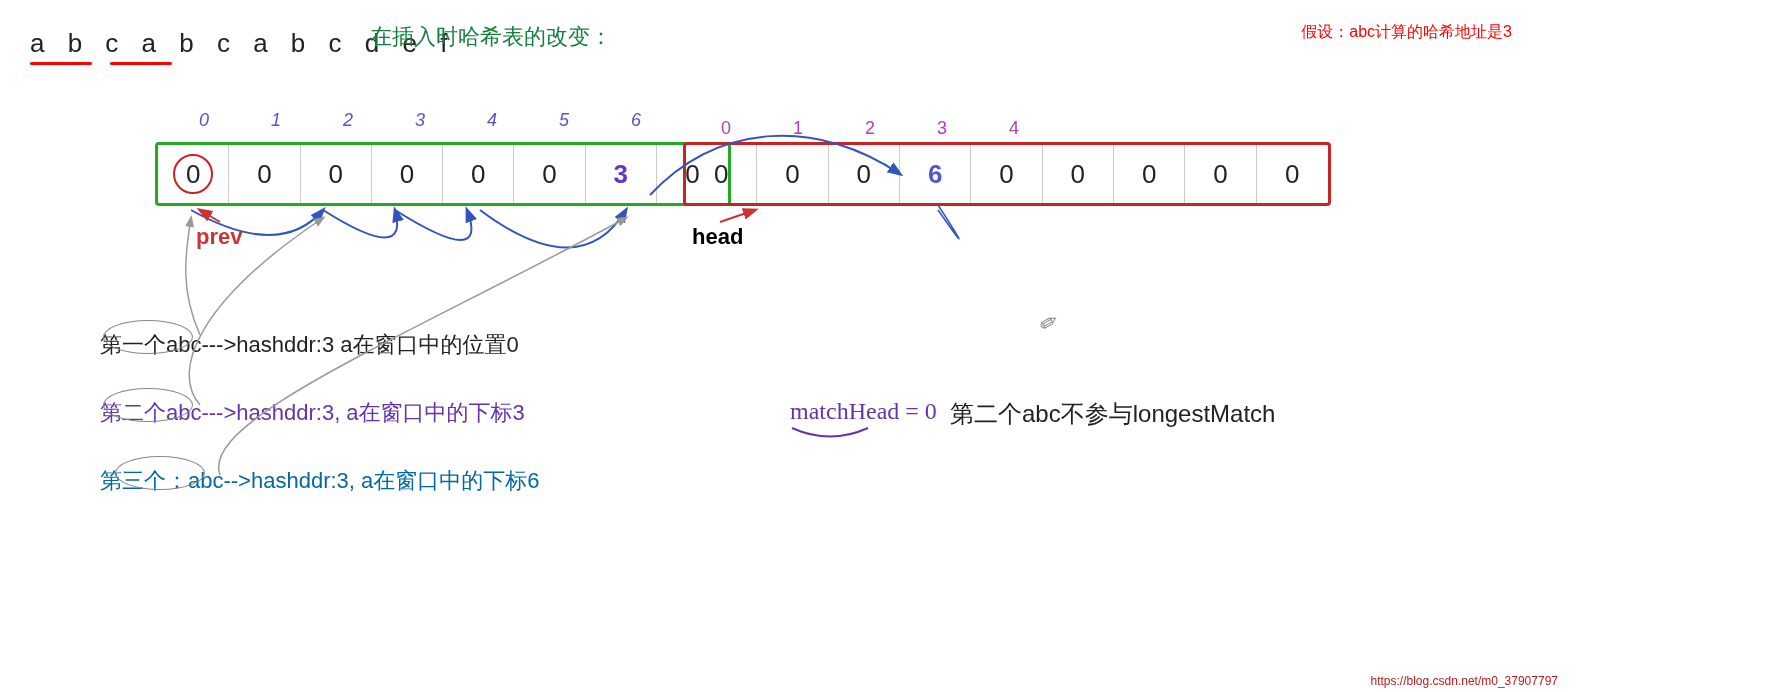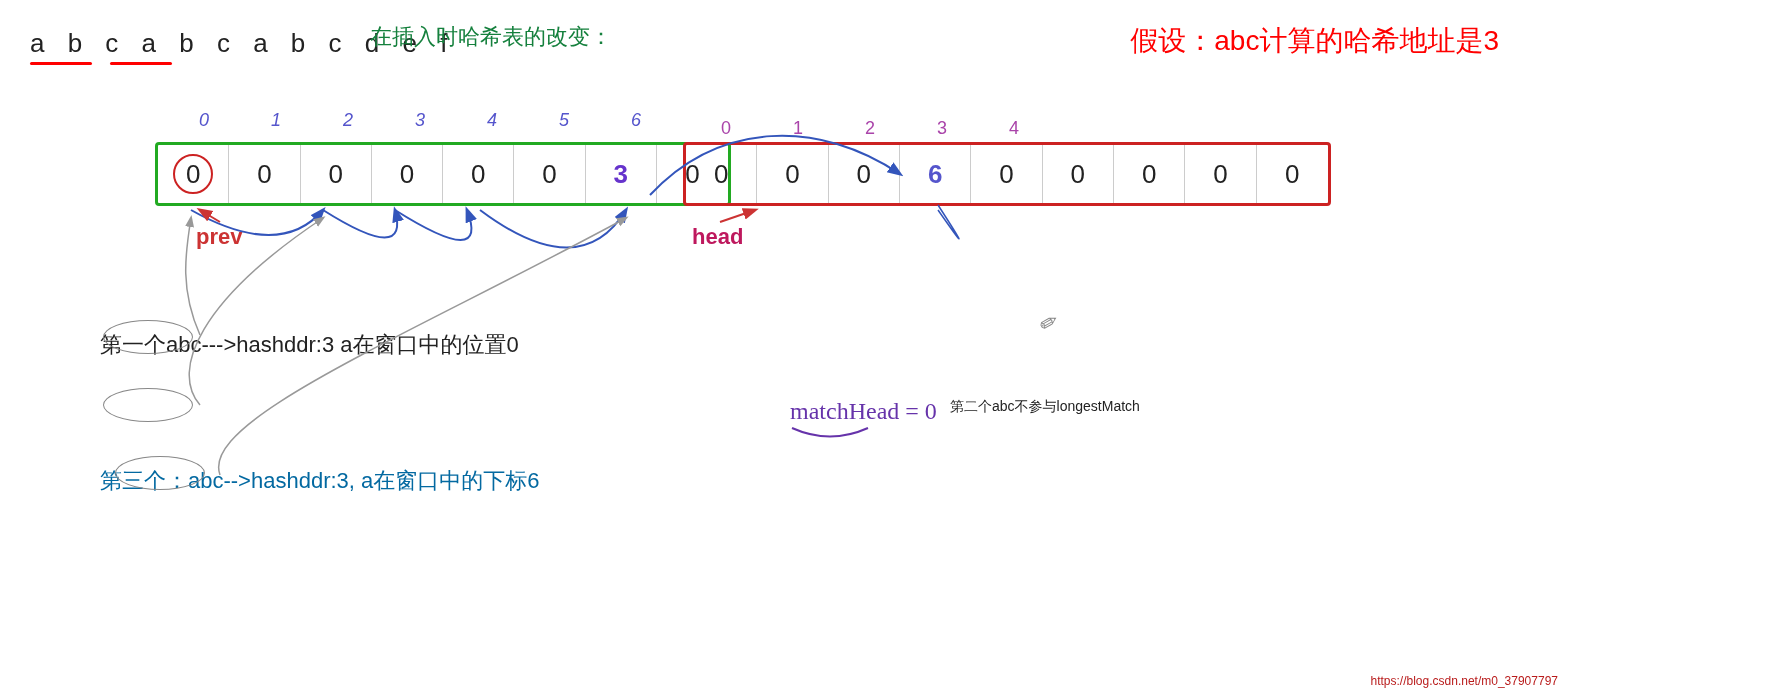--- a/index.html
+++ b/index.html
@@ -50,22 +50,22 @@
       position: absolute;
       top: 22px;
       left: 370px;
       font-size: 22px;
       color: #15803d;
     }
 
     .top-assumption {
       position: absolute;
       top: 22px;
-      right: 61px;
-      font-size: 28px;
+      right: 48px;
+      font-size: 16px;
       color: red;
       margin-left: 36px;
     }
 
     
     .indices-green {
       position: absolute;
       top: 110px;
       left: 168px;
       display: flex;
@@ -153,21 +153,21 @@
       font-weight: bold;
       text-align: center;
     }
 
     
     .head-label {
       position: absolute;
       top: 224px;
       left: 692px;
       font-size: 22px;
-      color: #be185d;
+      color: #000000;
       font-weight: bold;
     }
 
     
     .desc1 {
       position: absolute;
       top: 330px;
       left: 100px;
       font-size: 22px;
       color: #222;
@@ -195,21 +195,21 @@
       left: 790px;
       font-size: 24px;
       color: #6633aa;
       font-family: Liberation Serif, serif;
     }
 
     .match-head-label {
       position: absolute;
       top: 398px;
       left: 950px;
-      font-size: 14px;
+      font-size: 24px;
       color: #222;
     }
 
     
     .overlay-svg {
       position: absolute;
       top: 0; left: 0;
       width: 1784px;
       height: 692px;
       pointer-events: none;
@@ -309,20 +309,23 @@
   </div>
 
   <div class="head-label">
     <span>head</span>
   </div>
 
   <div class="desc1">
     <span>第一个abc---&gt;hashddr:3  a在窗口中的位置0</span>
   </div>
 
+  <div class="desc2">
+    <span>第二个abc---&gt;hashddr:3, a在窗口中的下标3</span>
+  </div>
 
   <div class="desc3">
     <span>第三个：abc--&gt;hashddr:3, a在窗口中的下标6</span>
   </div>
 
   <div class="match-head">
     <span>matchHead = 0</span>
   </div>
 
   <div class="match-head-label">

